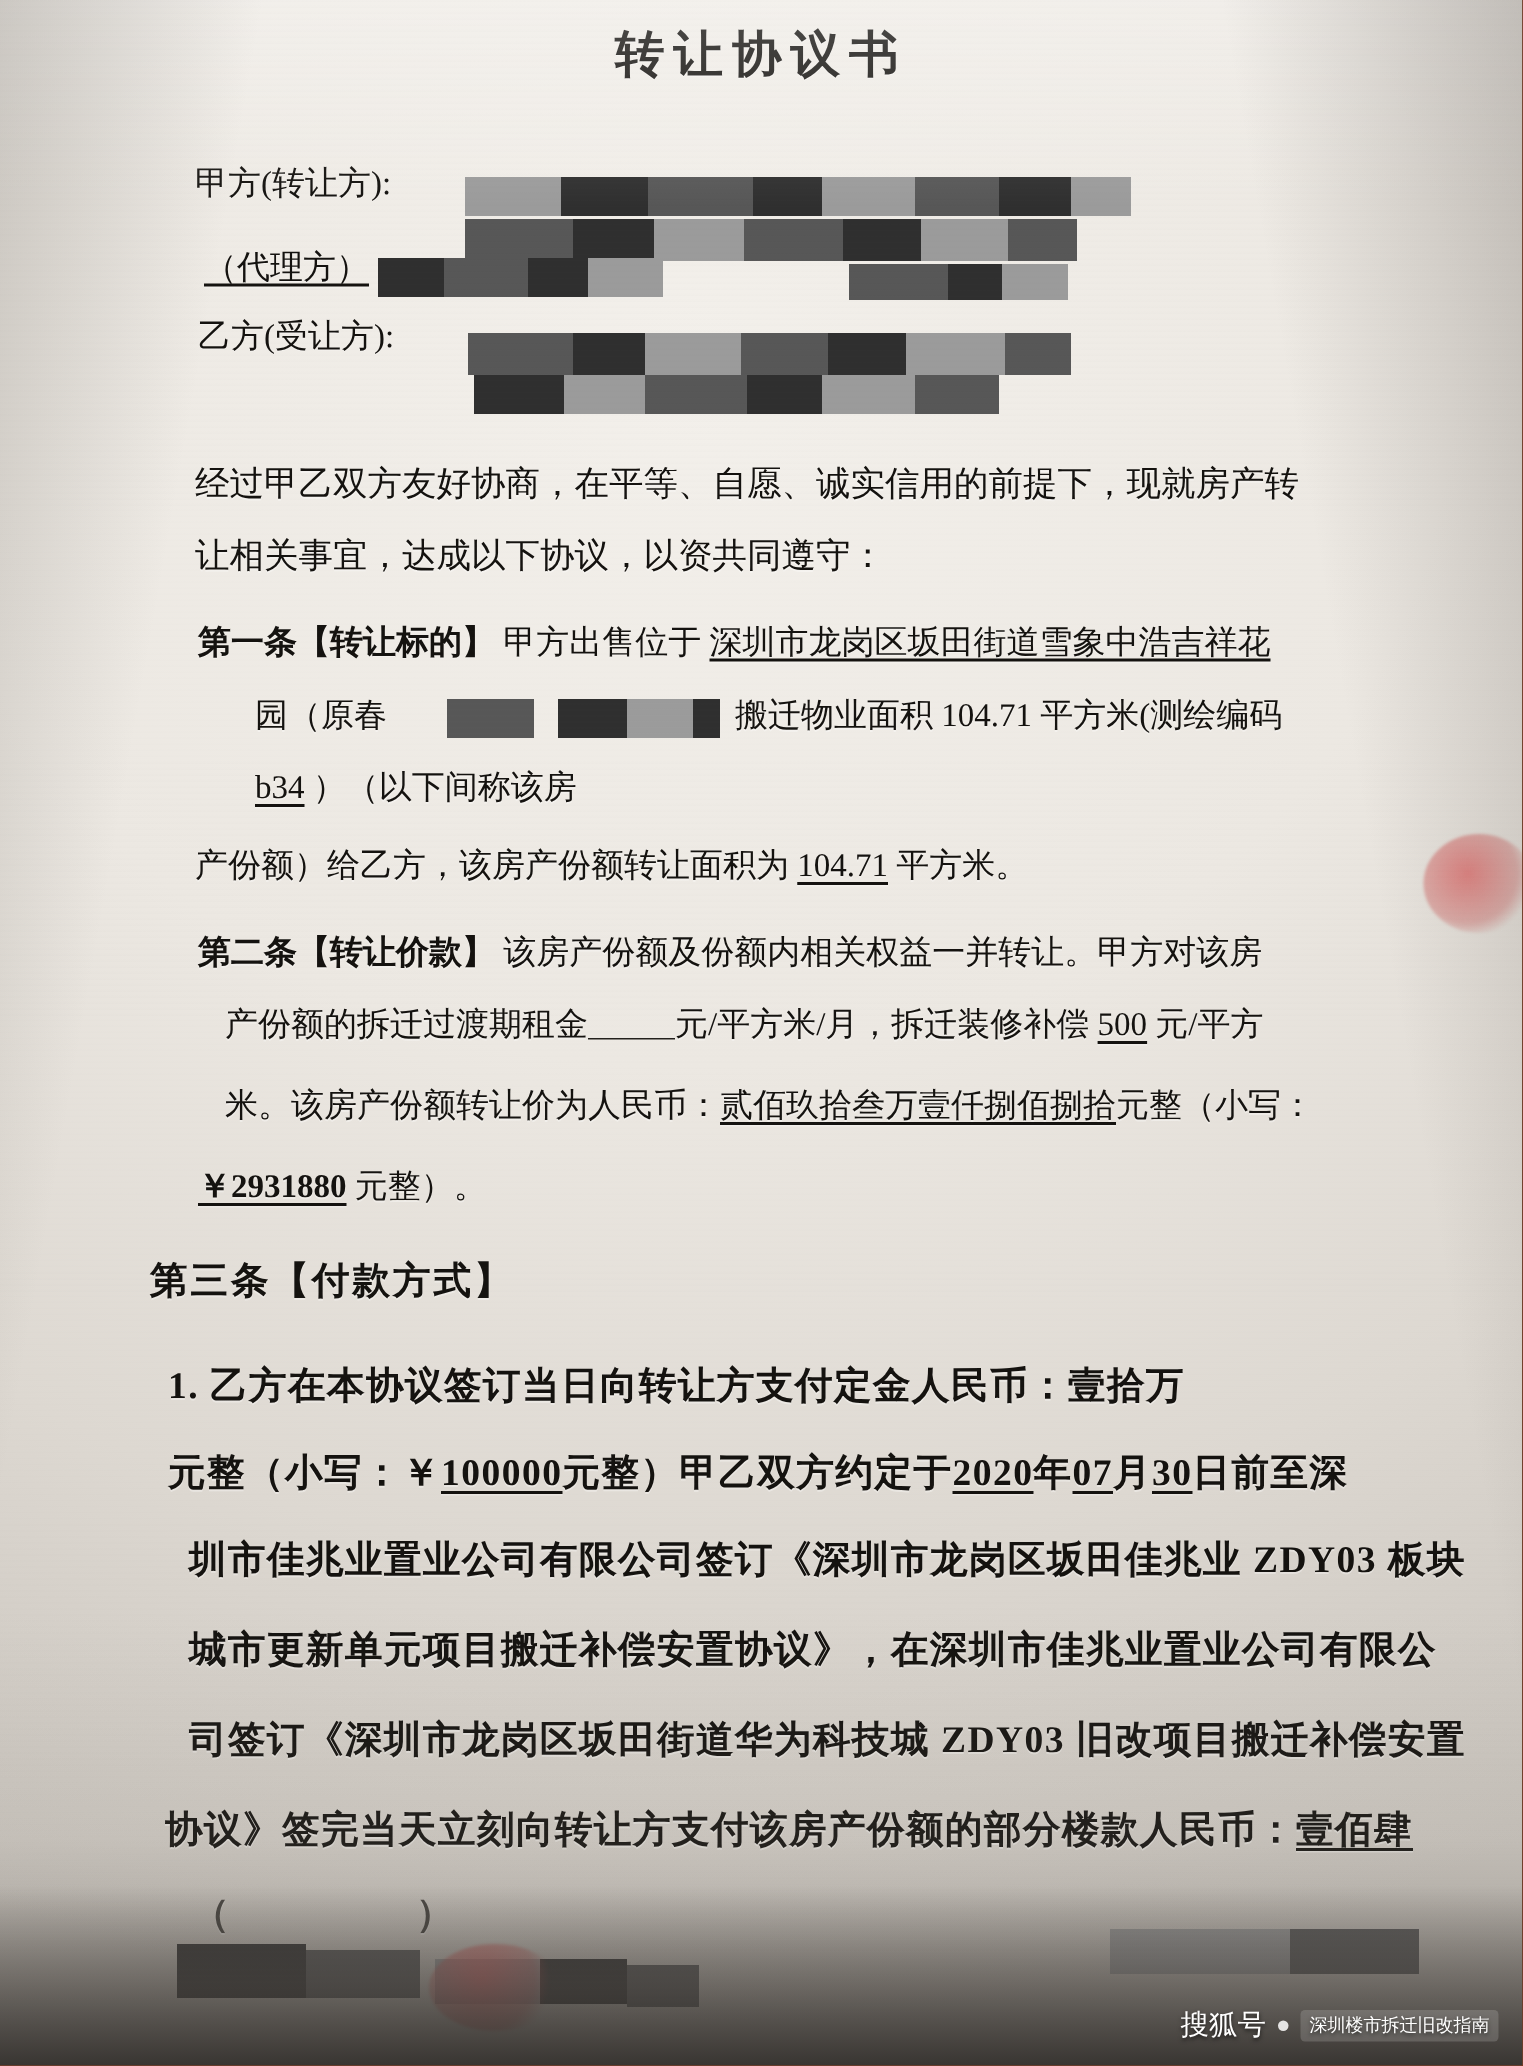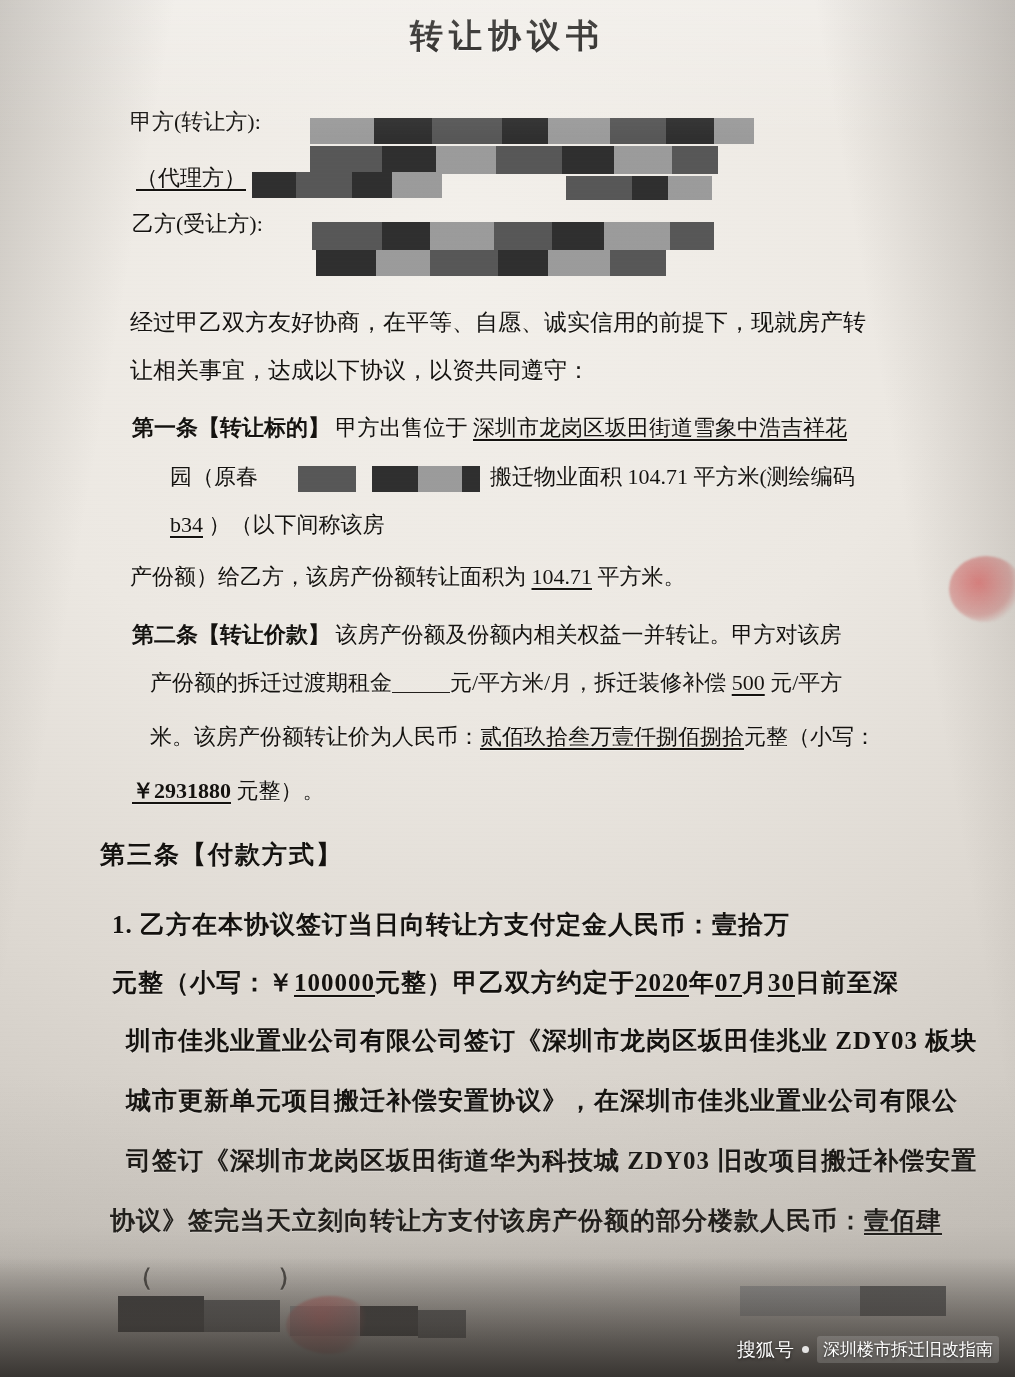--- a/index.html
+++ b/index.html
@@ -117,21 +117,21 @@
     gap: 8px;
     color: #ffffff;
     font-family: "Liberation Sans", sans-serif;
     font-size: 19px;
     text-shadow: 0 1px 3px rgba(0,0,0,.7);
   }
   .wm-badge {
     background: rgba(255,255,255,.16);
     border-radius: 3px;
     padding: 2px 6px;
-    font-size: 17px;
+    font-size: 12px;
   }
   .wm-dot {
     width: 7px; height: 7px; border-radius: 50%;
     background: #ffffff; opacity:.85;
   }
 </style>
 </head>
 <body>
 
 <div id="page">

